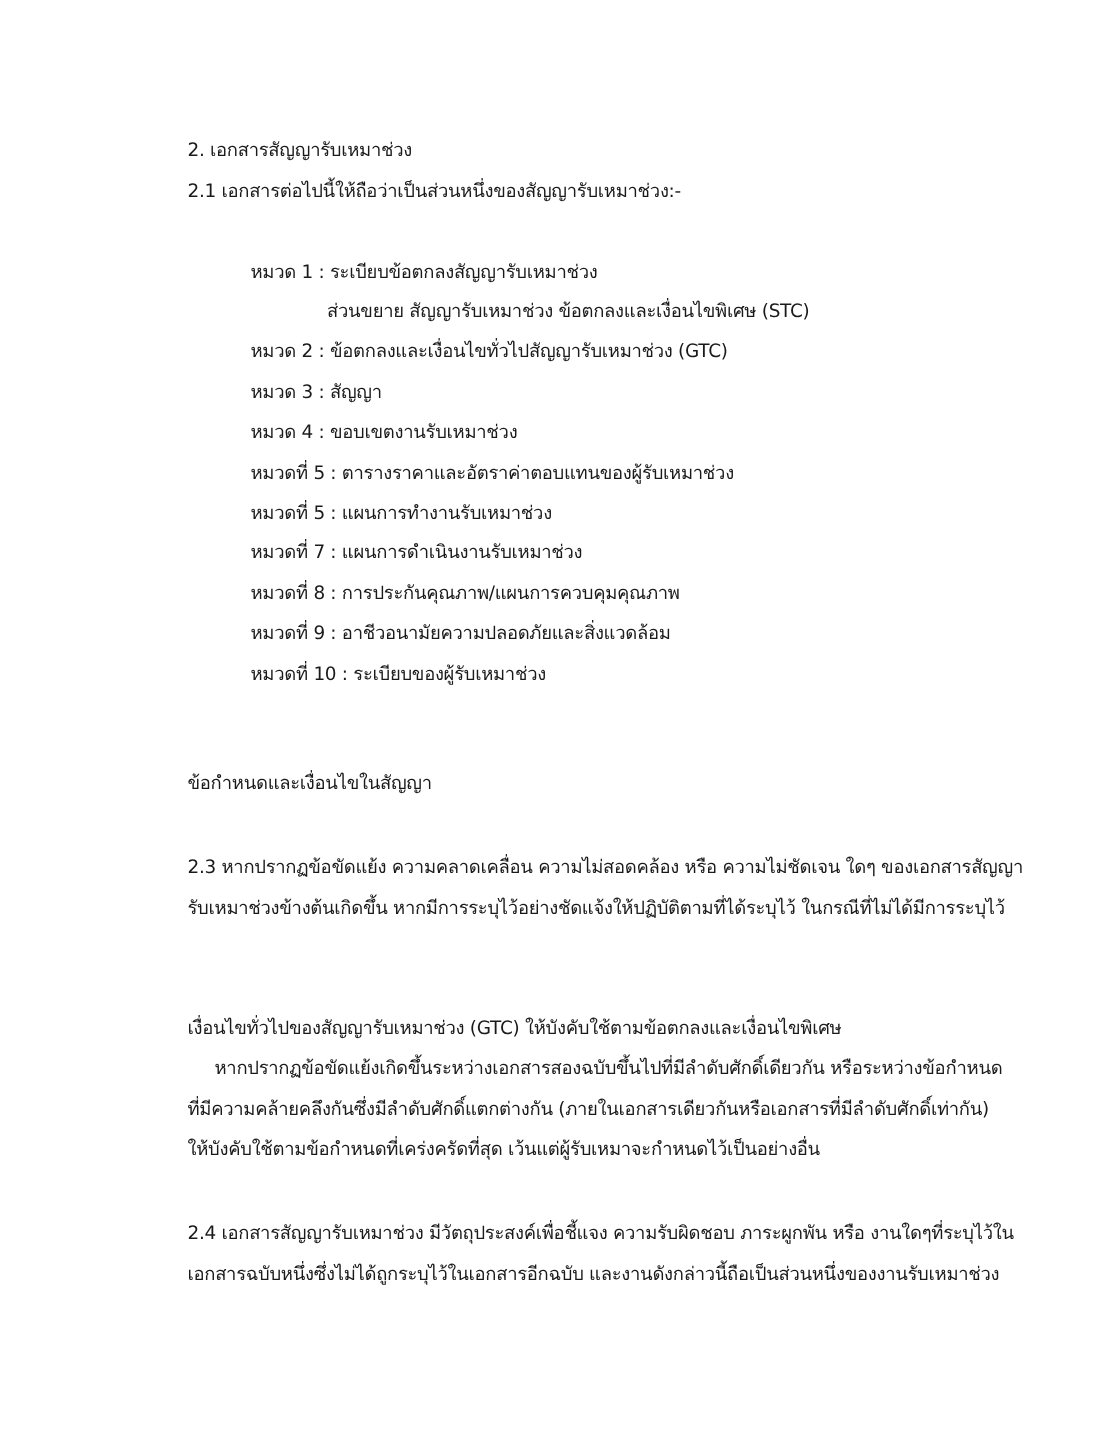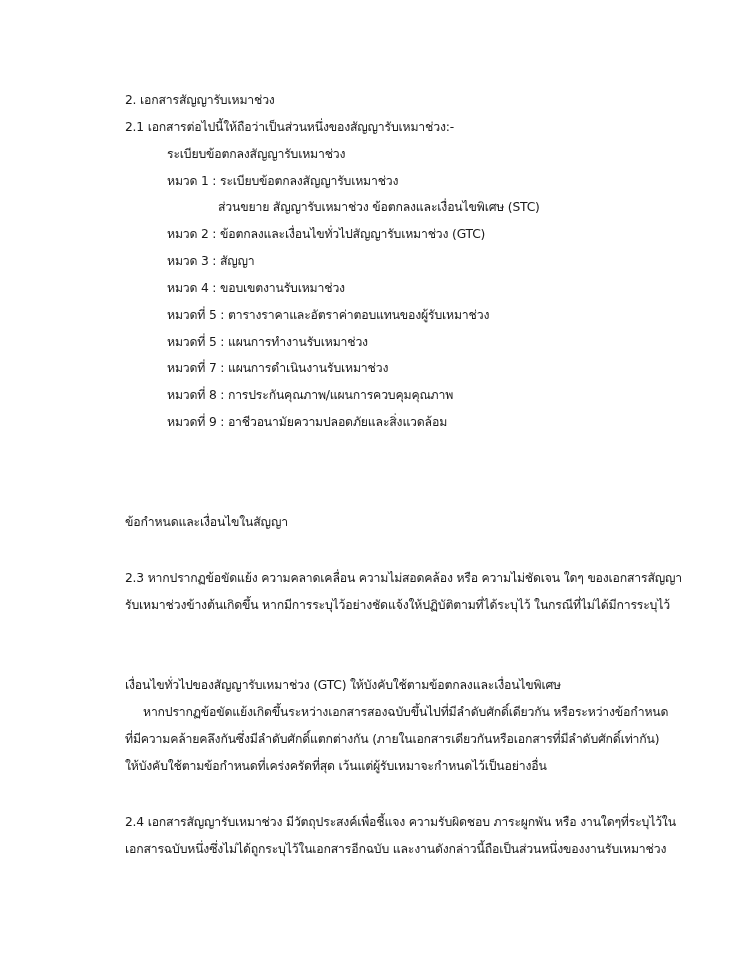--- a/index.html
+++ b/index.html
@@ -7,31 +7,31 @@
          font-family: "DejaVu Sans", "Liberation Sans", sans-serif; color: #1a1a1a; }
   .page { position: absolute; left: 0; top: 0; width: 742px; height: 960px; margin-left: 36px; }
   .line { position: absolute; white-space: nowrap; font-size: 12.3px; line-height: 16px; letter-spacing: -0.2px; }
 </style>
 </head>
 <body>
 
 <div class="page">
   <div class="line" style="left:89px;top:92px;">2. เอกสารสัญญารับเหมาช่วง</div>
   <div class="line" style="left:89px;top:119px;">2.1 เอกสารต่อไปนี้ให้ถือว่าเป็นส่วนหนึ่งของสัญญารับเหมาช่วง:-</div>
-  <div class="line" style="left:131px;top:146px;">ระเบียบข้อตกลงสัญญารับเหมาช่วง</div>
   <div class="line" style="left:131px;top:173px;">หมวด 1 : ระเบียบข้อตกลงสัญญารับเหมาช่วง</div>
   <div class="line" style="left:182px;top:199px;">ส่วนขยาย สัญญารับเหมาช่วง ข้อตกลงและเงื่อนไขพิเศษ (STC)</div>
   <div class="line" style="left:131px;top:226px;">หมวด 2 : ข้อตกลงและเงื่อนไขทั่วไปสัญญารับเหมาช่วง (GTC)</div>
   <div class="line" style="left:131px;top:253px;">หมวด 3 : สัญญา</div>
   <div class="line" style="left:131px;top:280px;">หมวด 4 : ขอบเขตงานรับเหมาช่วง</div>
   <div class="line" style="left:131px;top:307px;">หมวดที่ 5 : ตารางราคาและอัตราค่าตอบแทนของผู้รับเหมาช่วง</div>
   <div class="line" style="left:131px;top:334px;">หมวดที่ 5 : แผนการทำงานรับเหมาช่วง</div>
   <div class="line" style="left:131px;top:360px;">หมวดที่ 7 : แผนการดำเนินงานรับเหมาช่วง</div>
   <div class="line" style="left:131px;top:387px;">หมวดที่ 8 : การประกันคุณภาพ/แผนการควบคุมคุณภาพ</div>
   <div class="line" style="left:131px;top:414px;">หมวดที่ 9 : อาชีวอนามัยความปลอดภัยและสิ่งแวดล้อม</div>
+  <div class="line" style="left:131px;top:441px;">หมวดที่ 10 :  ระเบียบของผู้รับเหมาช่วง</div>
 
   <div class="line" style="left:89px;top:514px;">ข้อกำหนดและเงื่อนไขในสัญญา</div>
 
   <div class="line" style="left:89px;top:570px;">2.3 หากปรากฏข้อขัดแย้ง ความคลาดเคลื่อน ความไม่สอดคล้อง หรือ ความไม่ชัดเจน ใดๆ ของเอกสารสัญญา</div>
   <div class="line" style="left:89px;top:597px;">รับเหมาช่วงข้างต้นเกิดขึ้น หากมีการระบุไว้อย่างชัดแจ้งให้ปฏิบัติตามที่ได้ระบุไว้ ในกรณีที่ไม่ได้มีการระบุไว้</div>
   <div class="line" style="left:107px;top:704px;">หากปรากฏข้อขัดแย้งเกิดขึ้นระหว่างเอกสารสองฉบับขึ้นไปที่มีลำดับศักดิ์เดียวกัน หรือระหว่างข้อกำหนด</div>
   <div class="line" style="left:89px;top:677px;">เงื่อนไขทั่วไปของสัญญารับเหมาช่วง (GTC) ให้บังคับใช้ตามข้อตกลงและเงื่อนไขพิเศษ</div>
   <div class="line" style="left:89px;top:731px;">ที่มีความคล้ายคลึงกันซึ่งมีลำดับศักดิ์แตกต่างกัน (ภายในเอกสารเดียวกันหรือเอกสารที่มีลำดับศักดิ์เท่ากัน)</div>
   <div class="line" style="left:89px;top:758px;">ให้บังคับใช้ตามข้อกำหนดที่เคร่งครัดที่สุด เว้นแต่ผู้รับเหมาจะกำหนดไว้เป็นอย่างอื่น</div>
 

